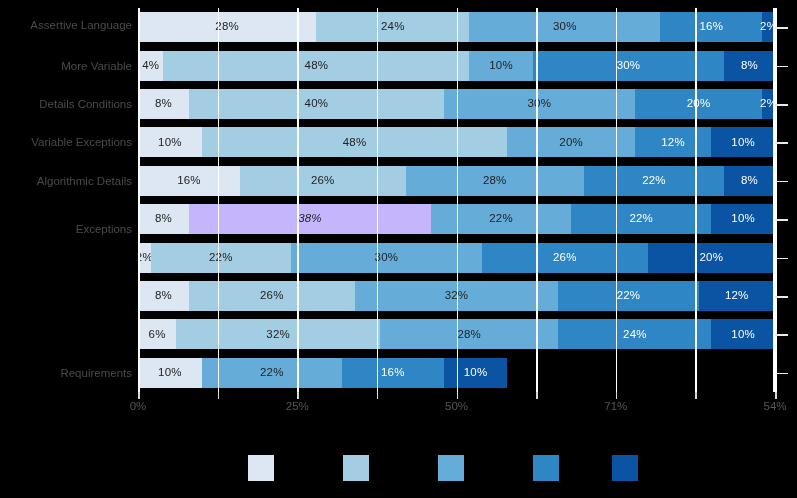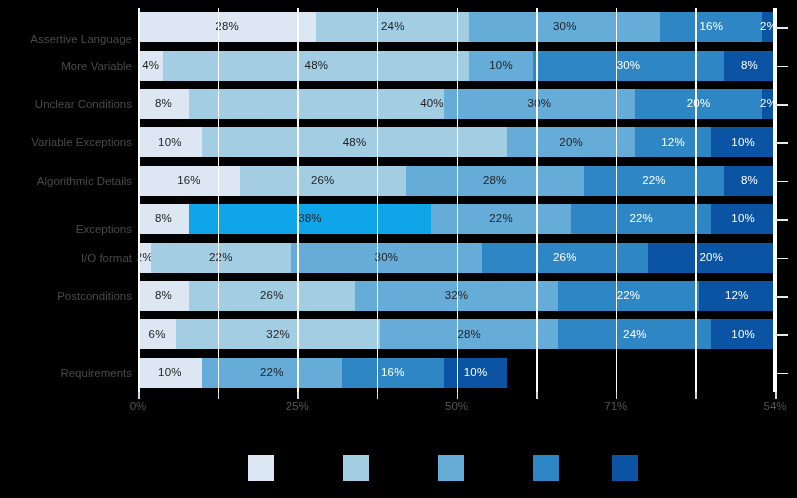--- a/index.html
+++ b/index.html
@@ -38,28 +38,26 @@
   #legend{position:absolute;left:0;top:455px;width:797px;height:32px;}
   .legend-item{position:absolute;top:0;}
   .swatch{width:26px;height:26px;display:block;}
 </style>
 </head>
 <body>
 
 <div id="chart-root">
 
   <div id="y-labels">
-      <div class="ylab" style="top: 16px; color: rgb(74, 74, 74);">Assertive Language</div>
+      <div class="ylab" style="top: 2px; color: rgb(74, 74, 74);">Assertive Language</div>
       <div class="ylab" style="top: 42.6px; color: rgb(74, 74, 74);">More Variable</div>
-      <div class="ylab" style="top: 81px; color: rgb(74, 74, 74);">Unclear Conditions</div>
+      <div class="ylab" style="top: 81px; color: rgb(74, 74, 74);">Details Conditions</div>
       <div class="ylab" style="top: 119.4px; color: rgb(74, 74, 74);">Variable Exceptions</div>
       <div class="ylab" style="top: 157.8px; color: rgb(74, 74, 74); padding-left: 44px;">Algorithmic Details</div>
       <div class="ylab" style="top: 206px; color: rgb(74, 74, 74); padding-left: 20px;">Exceptions</div>
-      <div class="ylab" style="top: 234.6px; color: rgb(74, 74, 74);">I/O format</div>
-      <div class="ylab" style="top: 273px; color: rgb(74, 74, 74);">Postconditions</div>
       <div class="ylab" style="top: 349.8px; color: rgb(74, 74, 74);">Requirements</div>
     </div>
 
   <div id="plot-area">
       <div class="row" style="top: 4.2px;">
         <div class="seg" style="width: 28%; background: rgb(221, 231, 244);">
           <span class="seg-label" style="color: rgb(34, 34, 34);">28%</span>
         </div>
         <div class="seg" style="width: 24%; background: rgb(163, 205, 227);">
           <span class="seg-label" style="color: rgb(34, 34, 34);">24%</span>
@@ -88,21 +86,21 @@
           <span class="seg-label" style="color: rgb(255, 255, 255);">30%</span>
         </div>
         <div class="seg" style="width: 8%; background: rgb(11, 83, 163);">
           <span class="seg-label" style="color: rgb(255, 255, 255);">8%</span>
         </div>
       </div>
       <div class="row" style="top: 81px;">
         <div class="seg" style="width: 8%; background: rgb(221, 231, 244);">
           <span class="seg-label" style="color: rgb(34, 34, 34);">8%</span>
         </div>
-        <div class="seg" style="width: 40%; background: rgb(163, 205, 227); justify-content: flex-end;">
+        <div class="seg" style="width: 40%; background: rgb(163, 205, 227);">
           <span class="seg-label" style="color: rgb(34, 34, 34);">40%</span>
         </div>
         <div class="seg" style="width: 30%; background: rgb(102, 172, 216);">
           <span class="seg-label" style="color: rgb(34, 34, 34);">30%</span>
         </div>
         <div class="seg" style="width: 20%; background: rgb(46, 134, 197);">
           <span class="seg-label" style="color: rgb(255, 255, 255);">20%</span>
         </div>
         <div class="seg" style="width: 2%; background: rgb(11, 83, 163);">
           <span class="seg-label" style="color: rgb(255, 255, 255);">2%</span>
@@ -139,21 +137,21 @@
           <span class="seg-label" style="color: rgb(255, 255, 255);">22%</span>
         </div>
         <div class="seg" style="width: 8%; background: rgb(11, 83, 163);">
           <span class="seg-label" style="color: rgb(255, 255, 255);">8%</span>
         </div>
       </div>
       <div class="row" style="top: 196.2px;">
         <div class="seg" style="width: 8%; background: rgb(221, 231, 244);">
           <span class="seg-label" style="color: rgb(34, 34, 34);">8%</span>
         </div>
-        <div class="seg" style="width: 38%; background: #0ea5e9;">
+        <div class="seg" style="width: 38%; background: #c4b5fd; font-style: italic;">
           <span class="seg-label" style="color: rgb(34, 34, 34);">38%</span>
         </div>
         <div class="seg" style="width: 22%; background: rgb(102, 172, 216);">
           <span class="seg-label" style="color: rgb(34, 34, 34);">22%</span>
         </div>
         <div class="seg" style="width: 22%; background: rgb(46, 134, 197);">
           <span class="seg-label" style="color: rgb(255, 255, 255);">22%</span>
         </div>
         <div class="seg" style="width: 10%; background: rgb(11, 83, 163);">
           <span class="seg-label" style="color: rgb(255, 255, 255);">10%</span>

